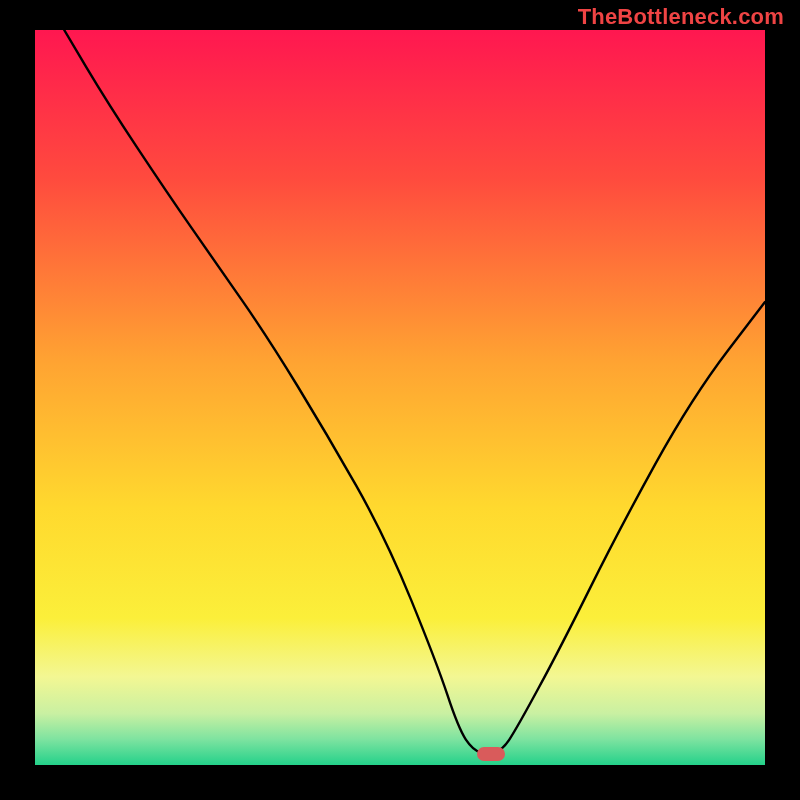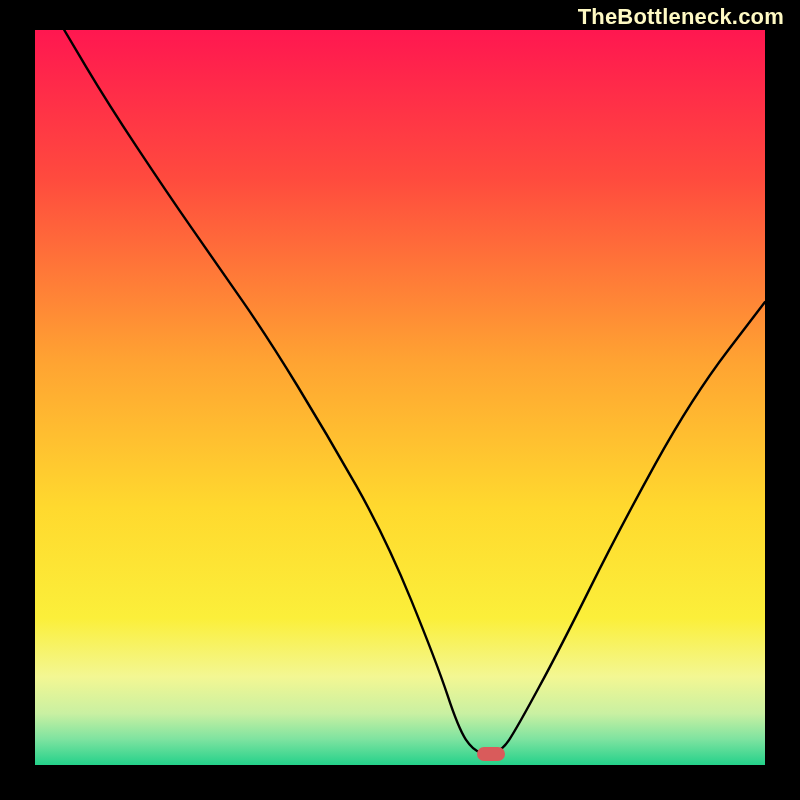--- a/index.html
+++ b/index.html
@@ -16,21 +16,21 @@
     height: 800px;
     background: #000;
   }
   .watermark {
     position: absolute;
     top: 4px;
     right: 16px;
     font-family: Arial, Helvetica, sans-serif;
     font-size: 22px;
     font-weight: 600;
-    color: #fef9c3;
+    color: #ef4444;
     letter-spacing: 0.2px;
     user-select: none;
   }
   .plot-area {
     position: absolute;
     left: 35px;
     top: 30px;
     width: 730px;
     height: 735px;
   }

